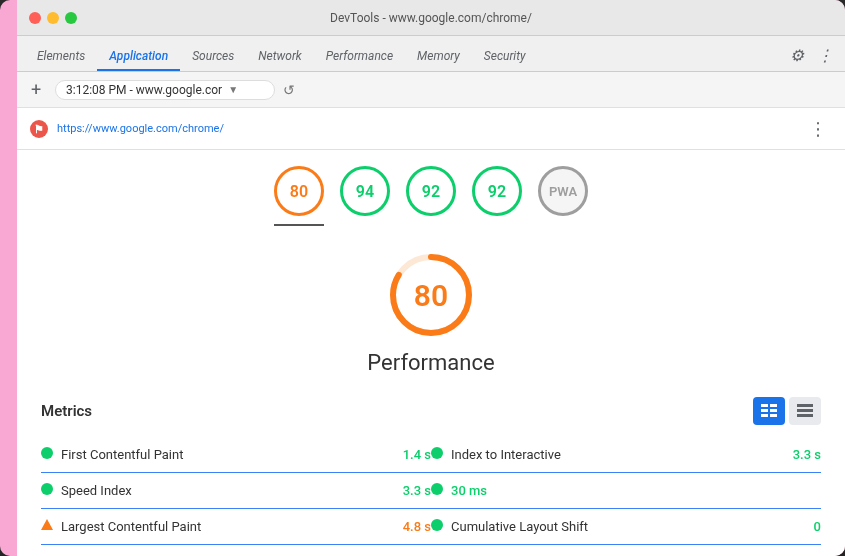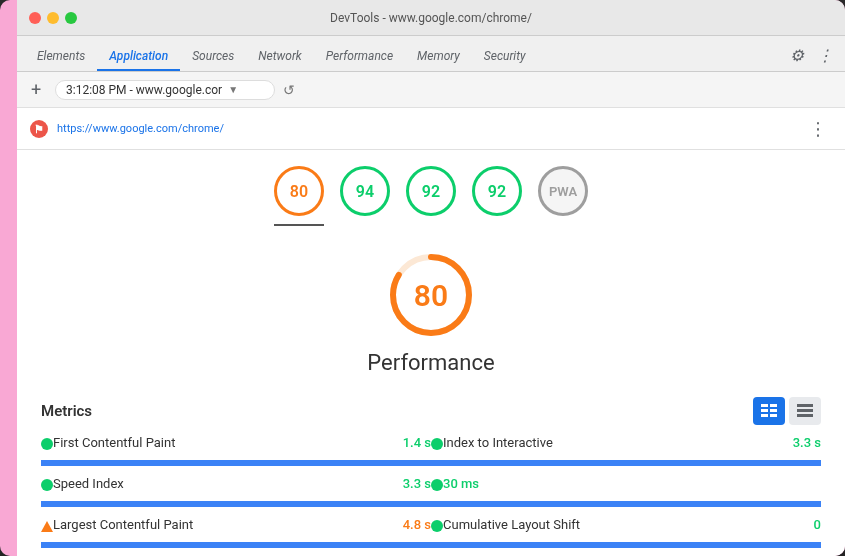--- a/index.html
+++ b/index.html
@@ -234,21 +234,21 @@
       margin-top: 10px;
     }
     
     .metrics-section {
       padding: 12px 24px 0;
     }
     .metrics-header {
       display: flex;
       align-items: center;
       justify-content: space-between;
-      margin-bottom: 0;
+      margin-bottom: 12px;
     }
     .metrics-title {
       font-size: 15px;
       font-weight: 600;
       color: #333;
     }
     .view-toggle {
       display: flex;
       gap: 4px;
     }
@@ -271,23 +271,24 @@
       background: #e8eaed;
       color: #5f6368;
     }
     .metrics-grid {
       display: grid;
       grid-template-columns: 1fr 1fr;
       gap: 0;
     }
     .metric-row {
       display: flex;
-      align-items: flex-end;
+      align-items: flex-start;
       padding: 10px 0;
-      border-bottom: 6px solid #3b82f6;
+      border-bottom: 1px solid #3b82f6;
+      gap: 8px;
     }
     .metric-dot {
       width: 12px;
       height: 12px;
       border-radius: 50%;
       flex-shrink: 0;
     }
     .metric-dot.green { background: #0cce6b; }
     .metric-triangle {
       width: 0;

